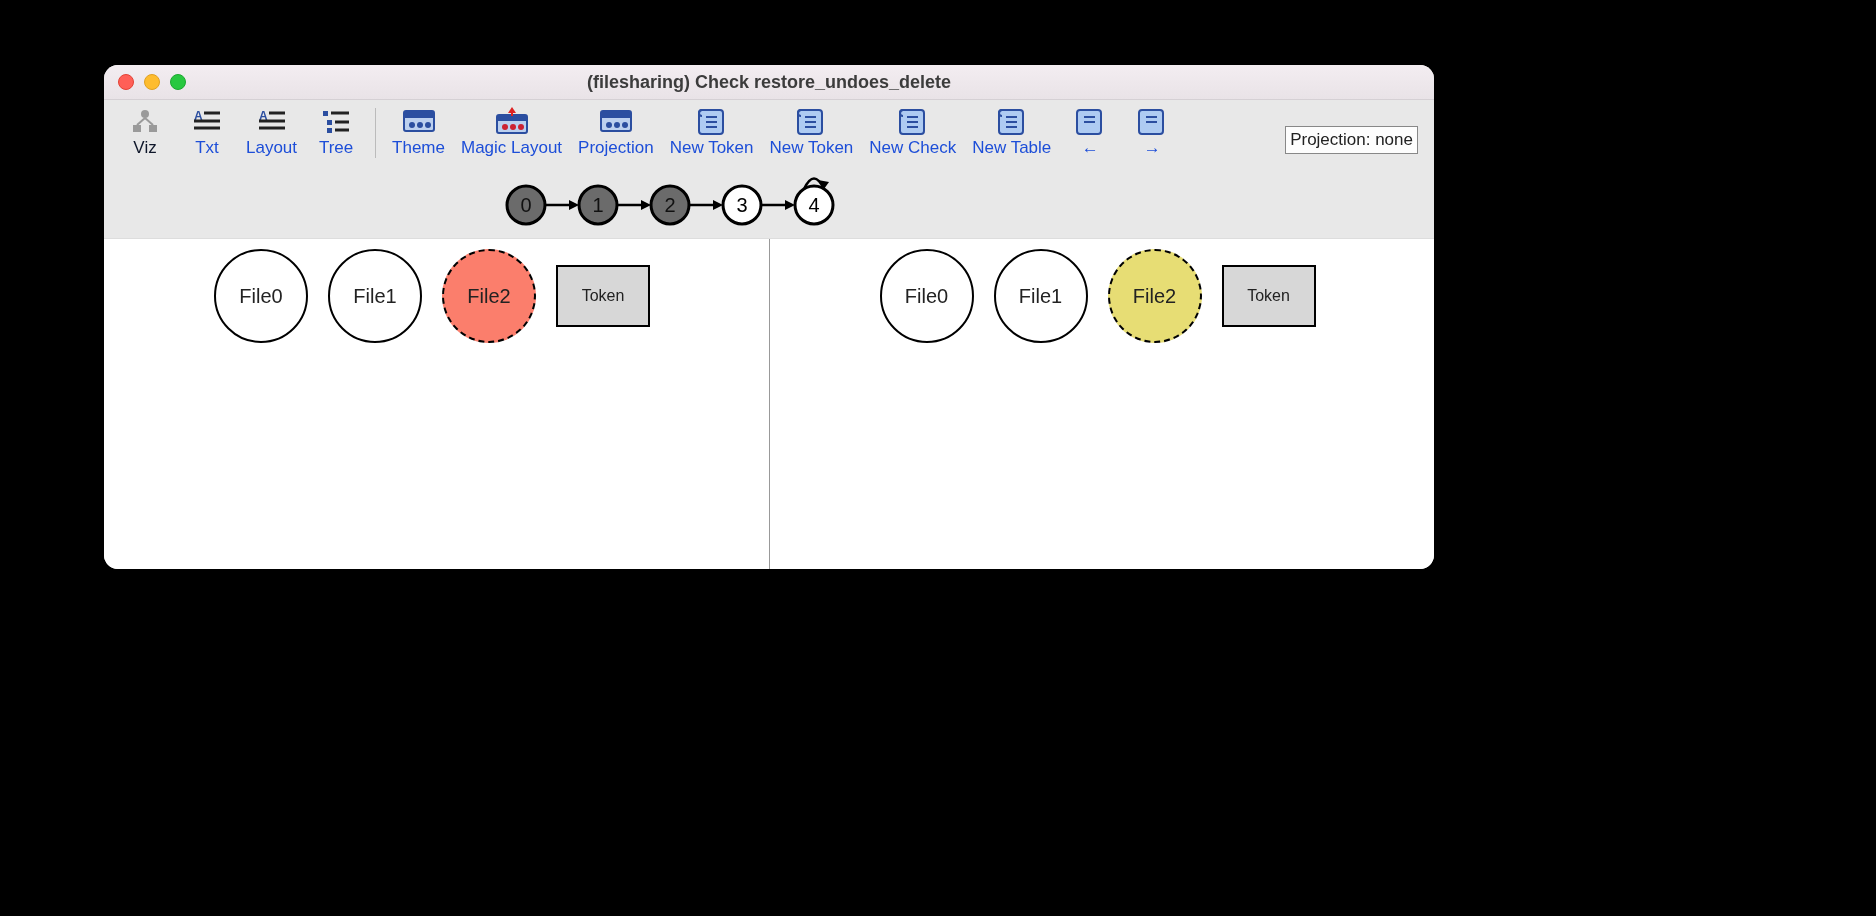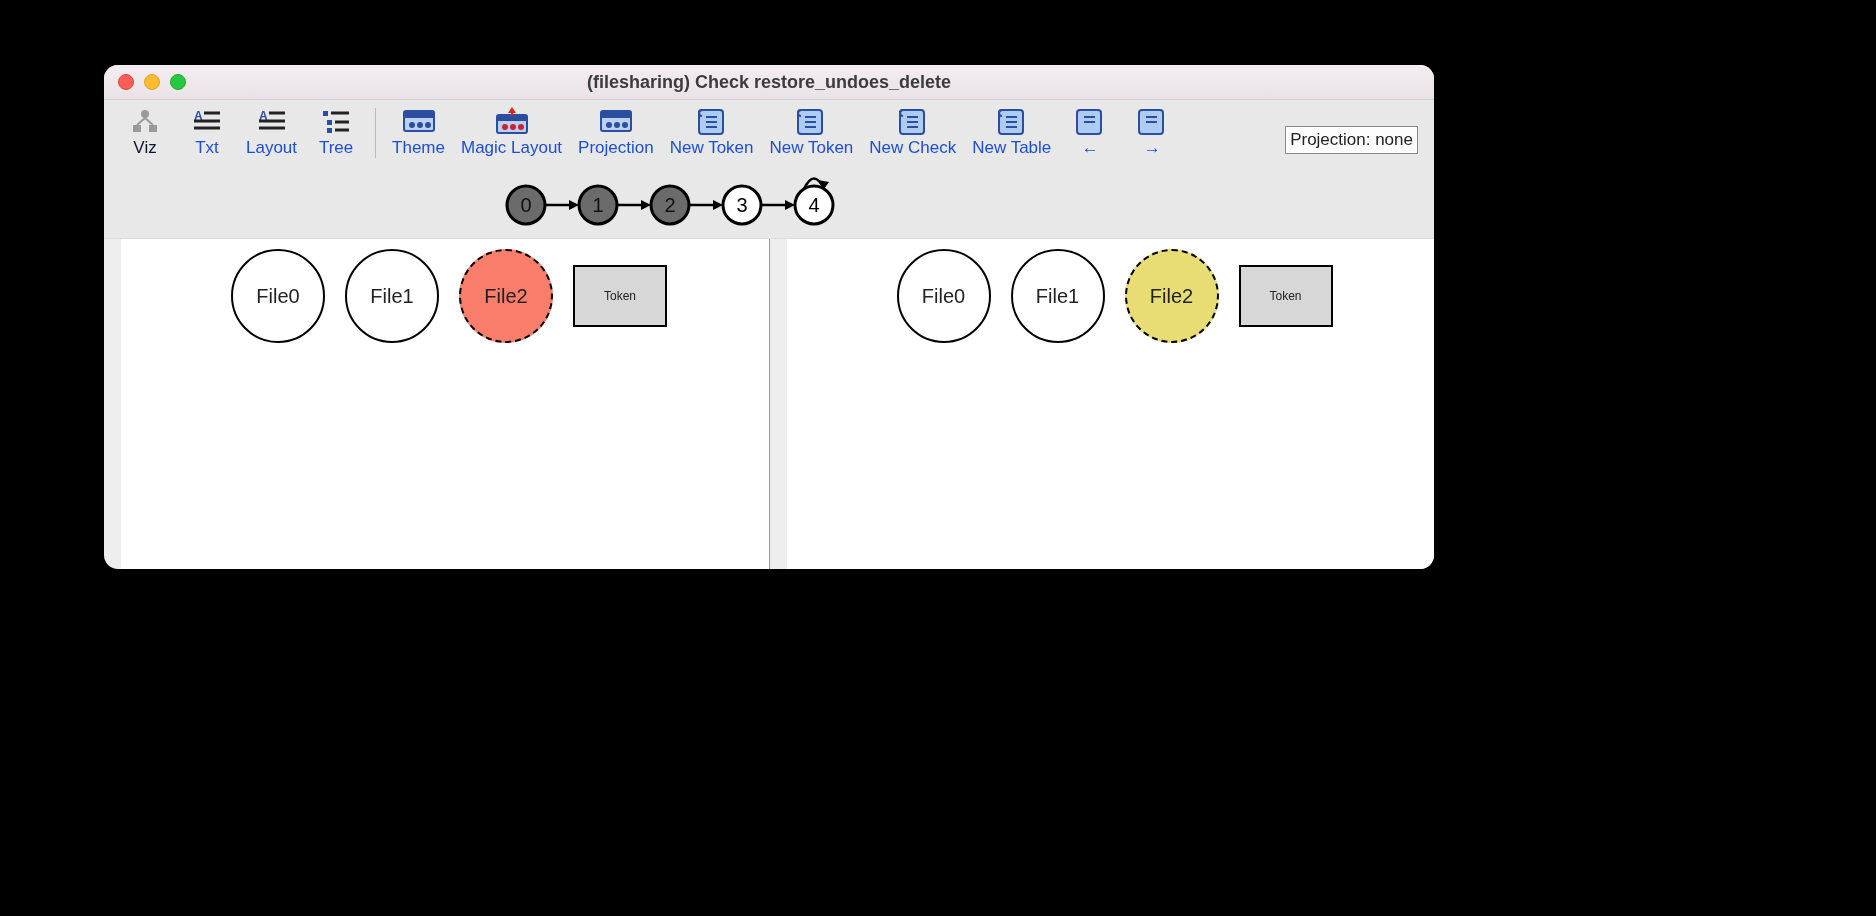--- a/index.html
+++ b/index.html
@@ -89,21 +89,20 @@
     flex:1;
     display:flex;
     border-top:1px solid rgba(0,0,0,0.07);
   }
   .pane {
     flex:1;
     background:#fff;
     position:relative;
     border-right:1px solid #999;
     overflow:hidden;
-    margin-left:17px;
   }
   .pane:last-child { border-right:none; }
   .diagram {
     position:absolute;
     left:0; top:10px; right:0;
     display:flex; gap:20px; align-items:center;
     padding-left:110px;
   }
   .node-circle {
     width:90px; height:90px; border-radius:50%;
@@ -113,21 +112,21 @@
     background:#fff;
   }
   .node-circle.dashed { border-style:dashed; }
   .node-circle.red   { background:#fb7e6c; }
   .node-circle.yellow{ background:#e7dd74; }
   .node-box {
     width:90px; height:58px;
     border:2px solid #000;
     background:#d7d7d7;
     display:flex; align-items:center; justify-content:center;
-    font-size:12px;
+    font-size:16px;
   }
 </style>
 </head>
 <body>
 
 <div class="window">
 
   <div class="titlebar">
     <div class="traffic">
       <div class="dot red"></div>

